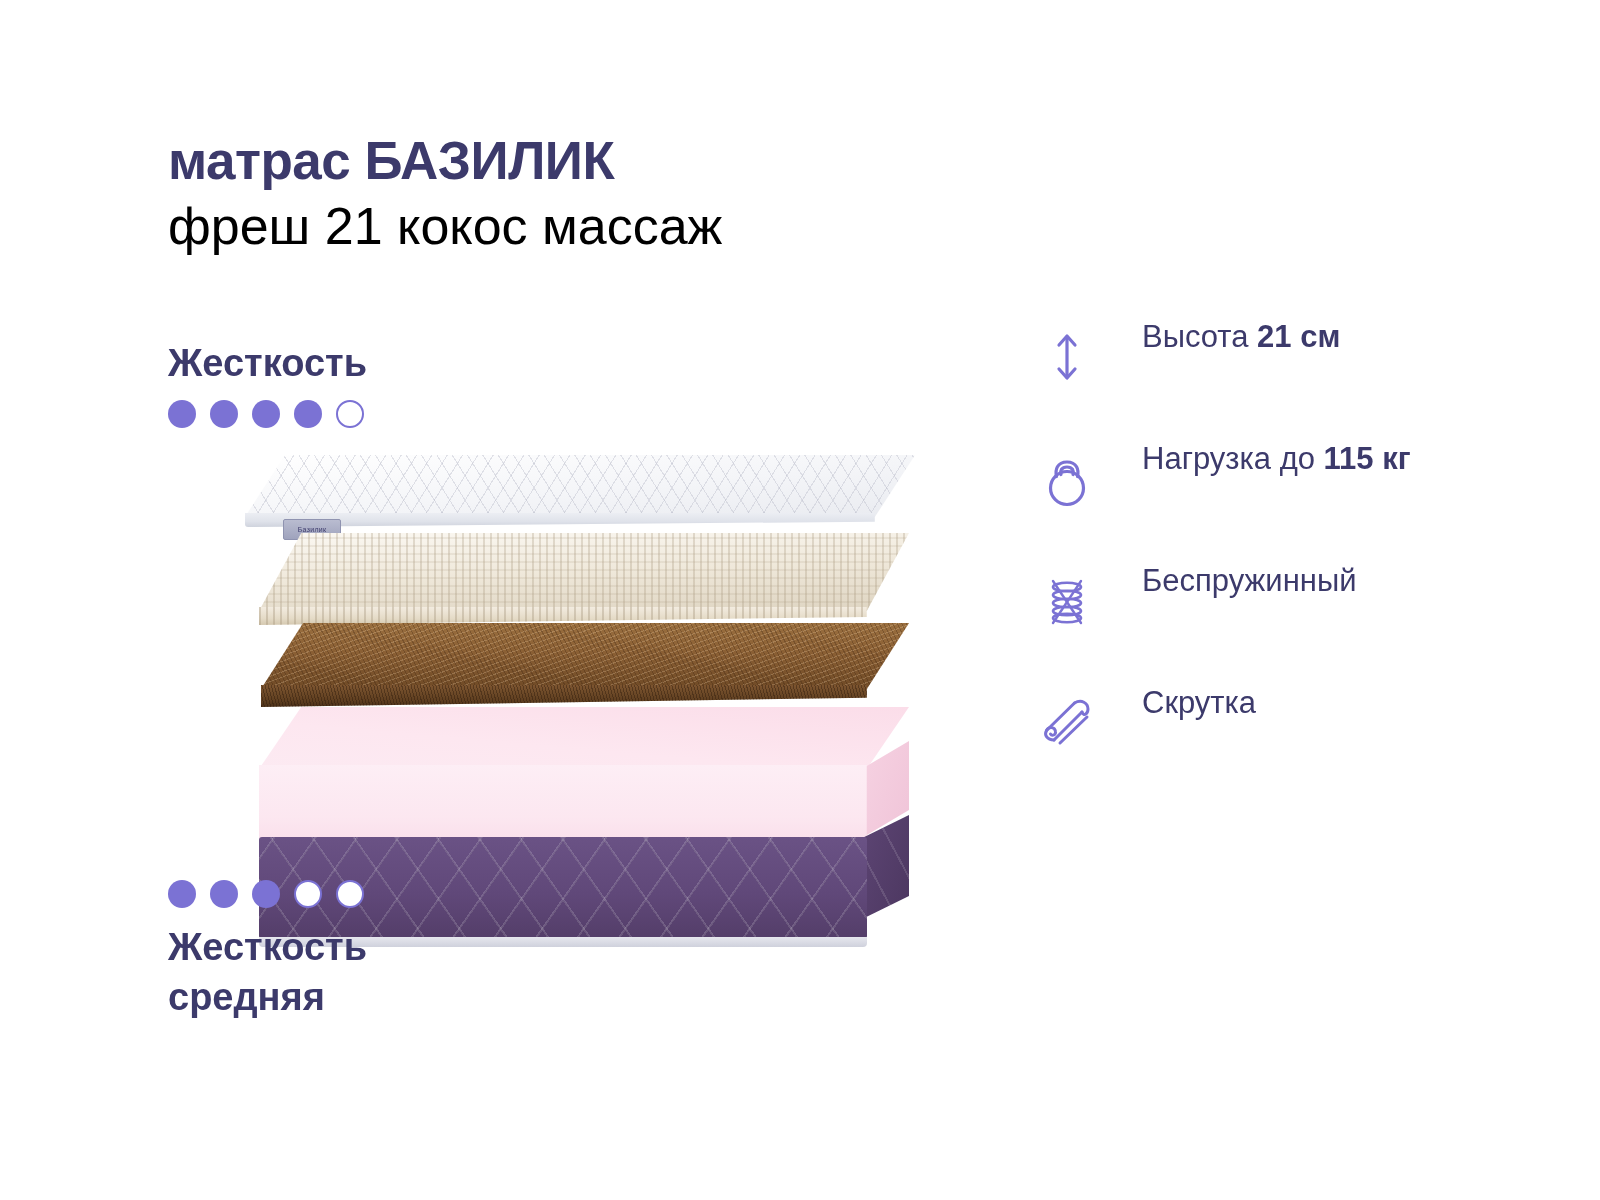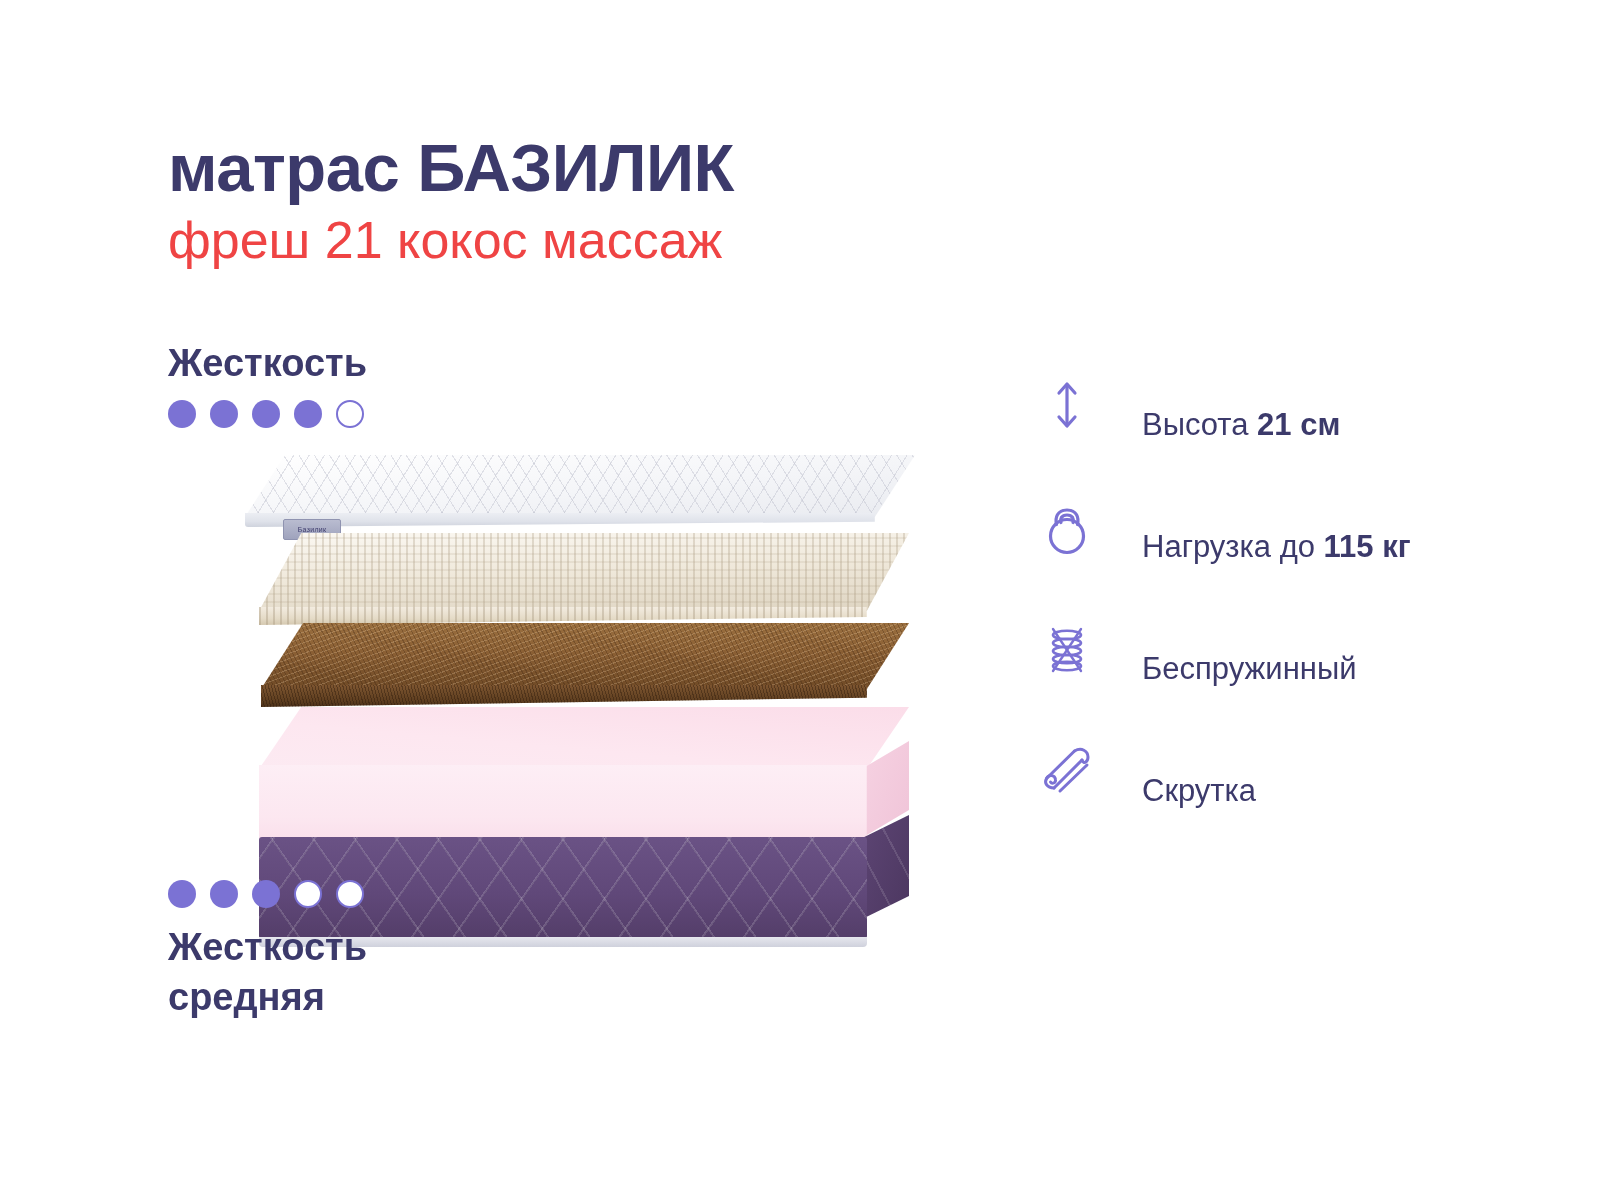--- a/index.html
+++ b/index.html
@@ -24,33 +24,33 @@
   }
 
   
   .title-block {
     position: absolute;
     left: 168px;
     top: 134px;
     width: 900px;
   }
   .title-main {
-    font-size: 67px;
+    font-size: 53px;
     font-weight: bold;
     letter-spacing: -0.5px;
     line-height: 1.0;
     color: #3C3A6B;
     white-space: nowrap;
   }
   .title-sub {
     font-size: 52px;
     font-weight: normal;
     line-height: 1.05;
     margin-top: 12px;
-    color: #ef4444;
+    color: #000000;
     white-space: nowrap;
   }
 
   
   .firmness {
     position: absolute;
     left: 168px;
     width: 420px;
   }
   .firmness-top { top: 338px; }
@@ -205,21 +205,21 @@
 
   
   .features {
     position: absolute;
     left: 1030px;
     top: 320px;
     width: 520px;
   }
   .feature {
     display: flex;
-    align-items: flex-end;
+    align-items: flex-start;
     height: 122px;
   }
   .feature-icon {
     width: 74px;
     min-width: 74px;
     height: 74px;
     display: flex;
     align-items: center;
     justify-content: center;
   }

